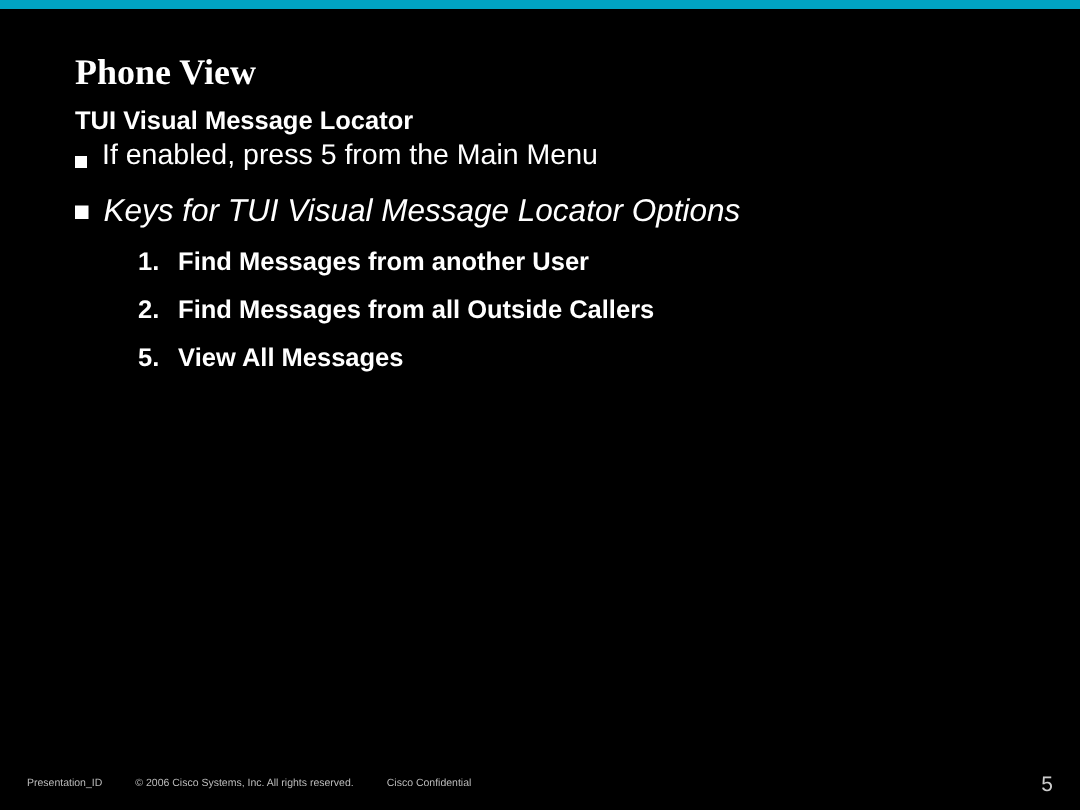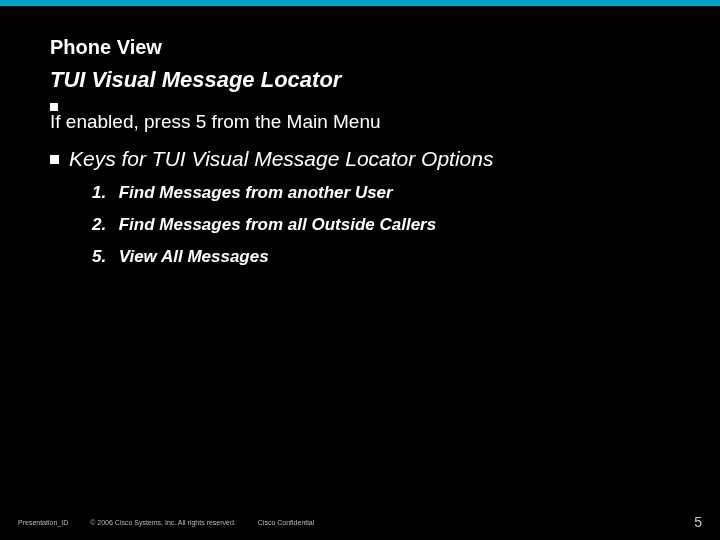--- a/index.html
+++ b/index.html
@@ -16,36 +16,35 @@
   .accent-bar {
     height: 6px;
     background: #00a4c4;
     width: 100%;
   }
   .content {
     padding: 20px 50px 0 50px;
     box-sizing: border-box;
   }
   .title {
-    font-size: 20px;
+    font-size: 24px;
     font-weight: bold;
     margin: 10px 0 8px 0;
+    font-family: Liberation Serif, serif;
   }
   .subtitle {
-    font-size: 22px;
+    font-size: 17px;
     font-weight: bold;
     margin: 0 0 0 0;
-    font-style: italic;
   }
   .bullet-line {
     display: flex;
-    align-items: flex-start;
+    align-items: center;
     font-size: 19px;
     margin: 2px 0 10px 0;
-    flex-direction: column;
   }
   .bullet-line .sq {
     width: 8px;
     height: 8px;
     background: #fff;
     margin-top: 8px;
     margin-right: 10px;
     flex-shrink: 0;
   }
   .bullet-line2 {
@@ -64,21 +63,20 @@
     flex-shrink: 0;
   }
   .numlist {
     margin-left: 42px;
     margin-top: 6px;
   }
   .numitem {
     font-size: 17px;
     font-weight: bold;
     margin: 12px 0;
-    font-style: italic;
   }
   .numitem .num {
     display: inline-block;
     width: 22px;
   }
   .footer {
     position: absolute;
     bottom: 10px;
     left: 0;
     right: 0;

